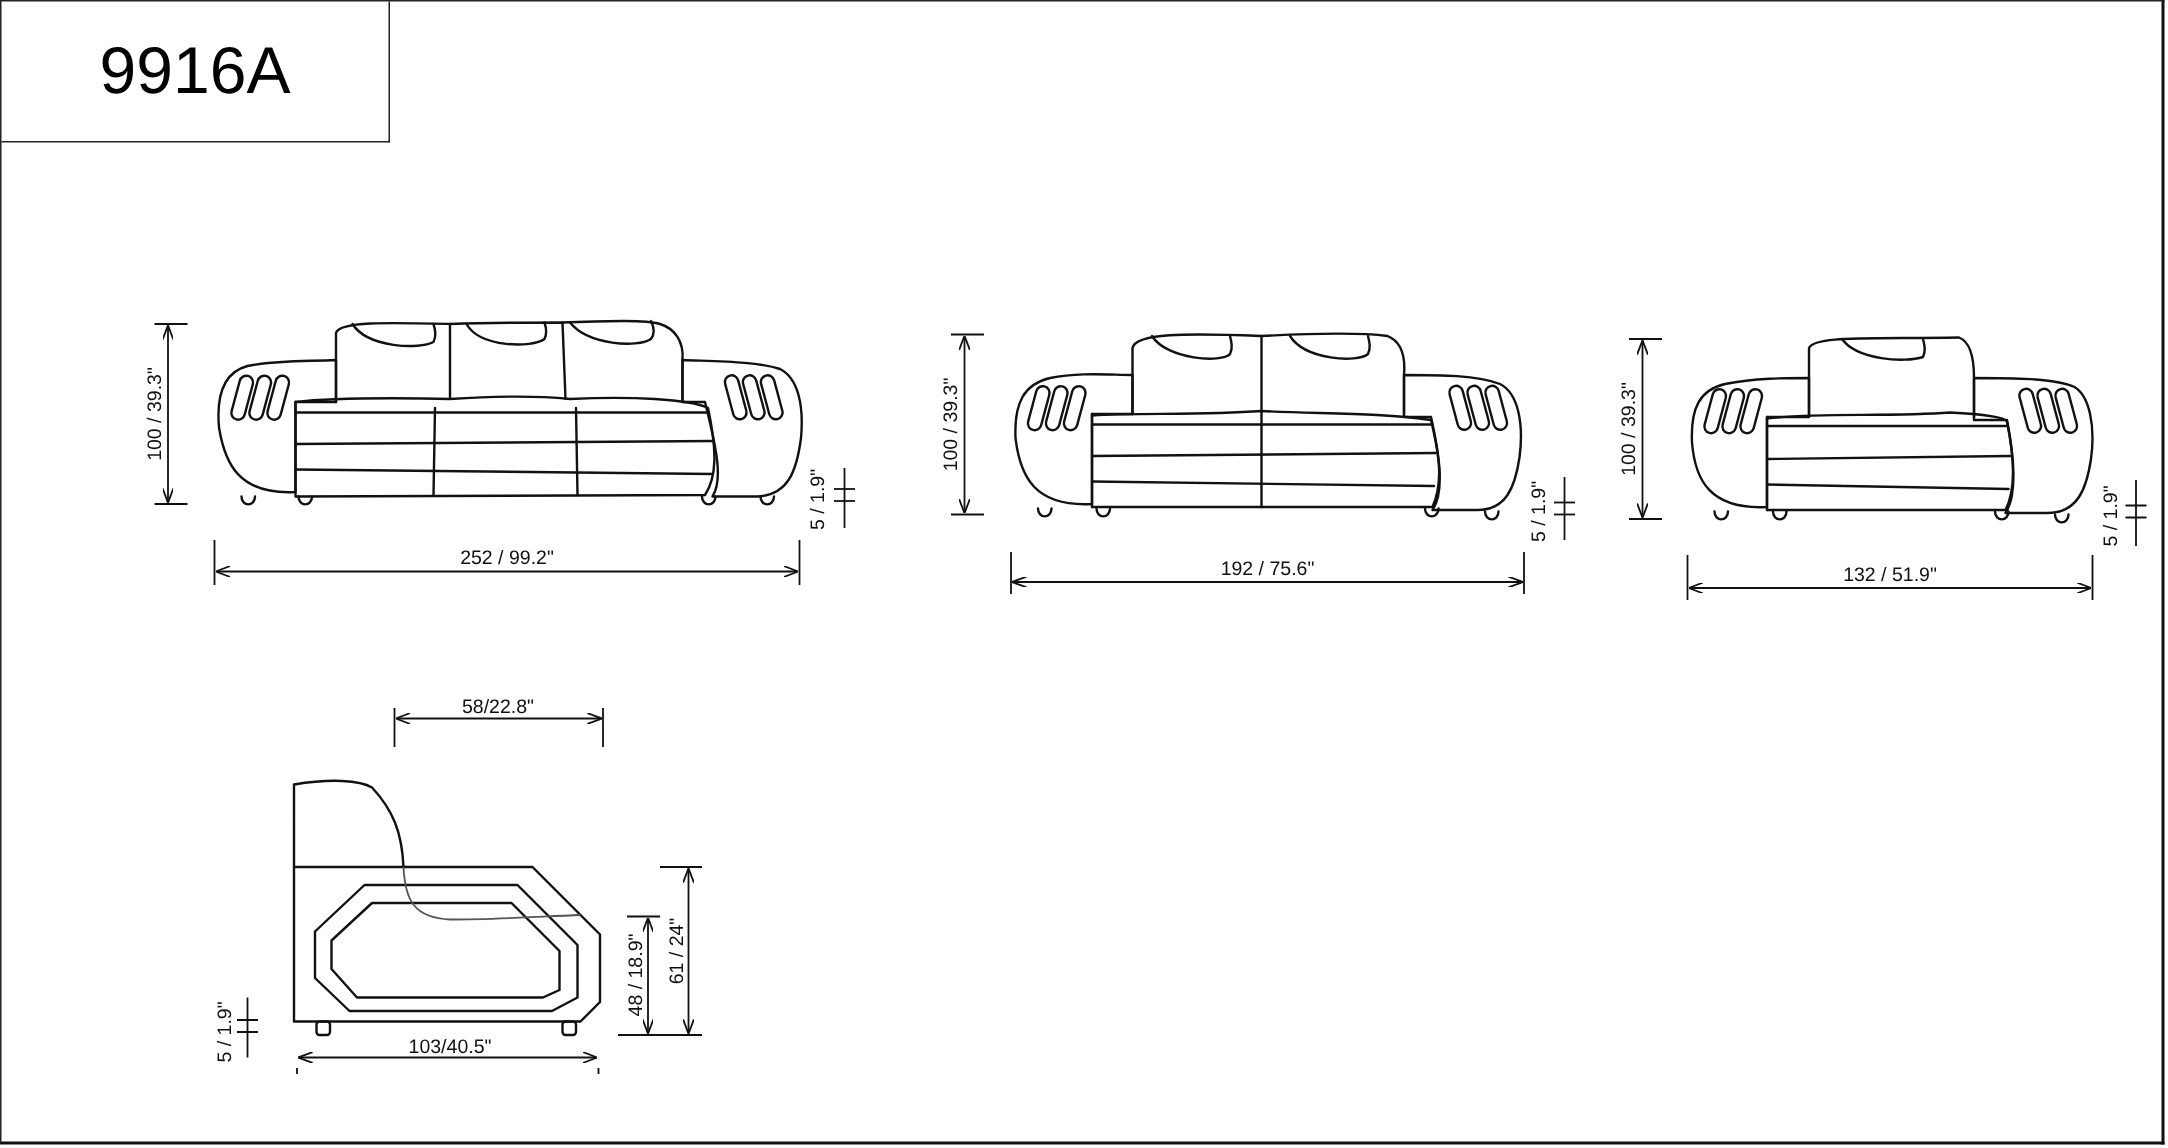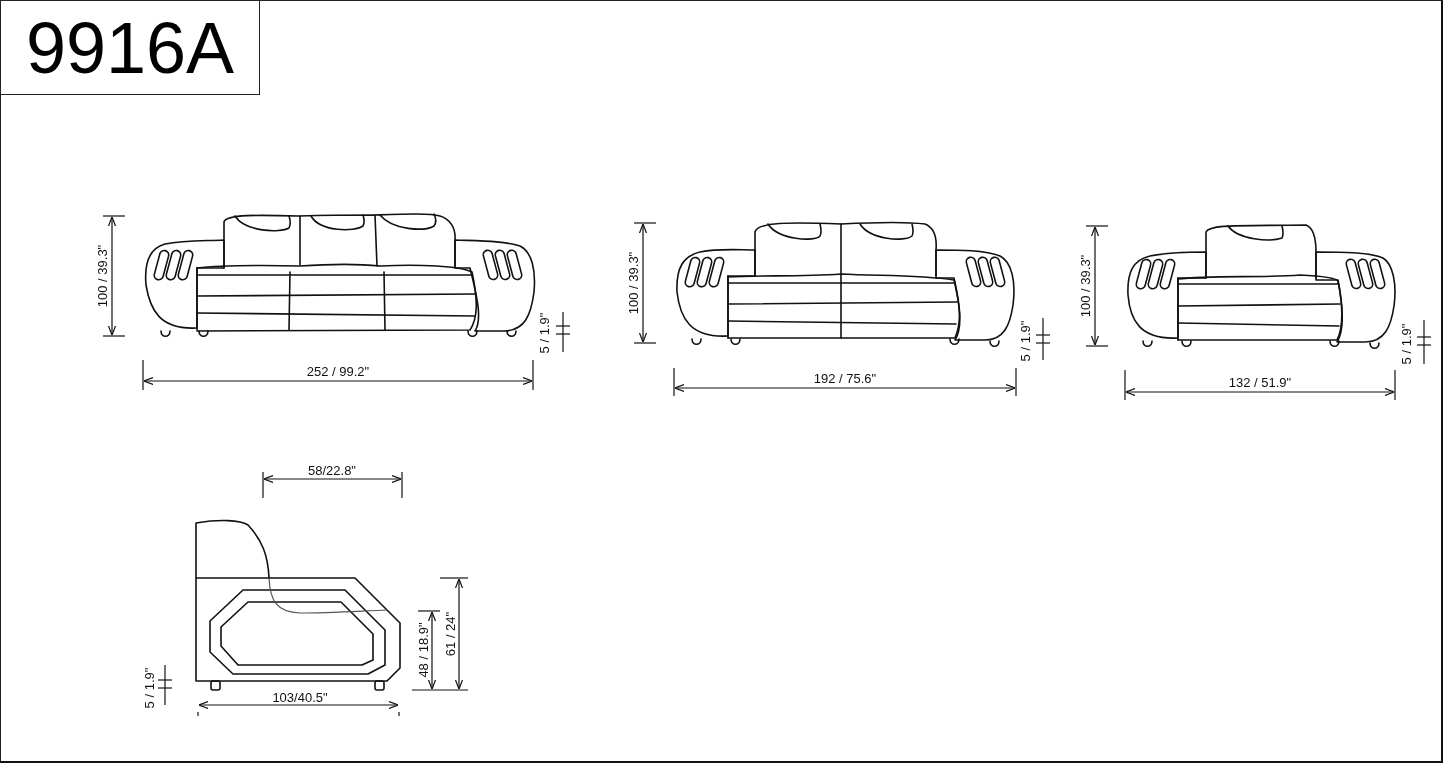--- a/index.html
+++ b/index.html
@@ -1,19 +1,19 @@
 <!DOCTYPE html>
 <html><head>
 <meta charset="utf-8">
 <style>
   html,body{margin:0;padding:0;background:#fff;}
   body{width:1445px;height:765px;overflow:hidden;position:relative;font-family:"Liberation Sans",sans-serif;}
   .page{position:absolute;left:0;top:0;width:1443px;height:763px;border:1px solid #222;border-right:2px solid #111;border-bottom:2px solid #111;box-sizing:border-box;}
   .model-box{position:absolute;left:0;top:0;width:259px;height:94px;border-right:1px solid #222;border-bottom:1px solid #222;box-sizing:border-box;display:flex;align-items:center;justify-content:center;}
-  .model-box span{font-size:72px;color:#000;letter-spacing:0px;}
+  .model-box span{font-size:44px;color:#000;letter-spacing:0px;}
   svg{position:absolute;left:0;top:0;}
   svg text{font-family:"Liberation Sans",sans-serif;font-size:13px;fill:#111;}
   .s{fill:none;stroke:#111;stroke-width:1.6;stroke-linejoin:round;stroke-linecap:round;}
   .d{fill:none;stroke:#111;stroke-width:1.2;}
 </style>
 </head>
 <body>
 
 <div class="page">
   <div class="model-box">

